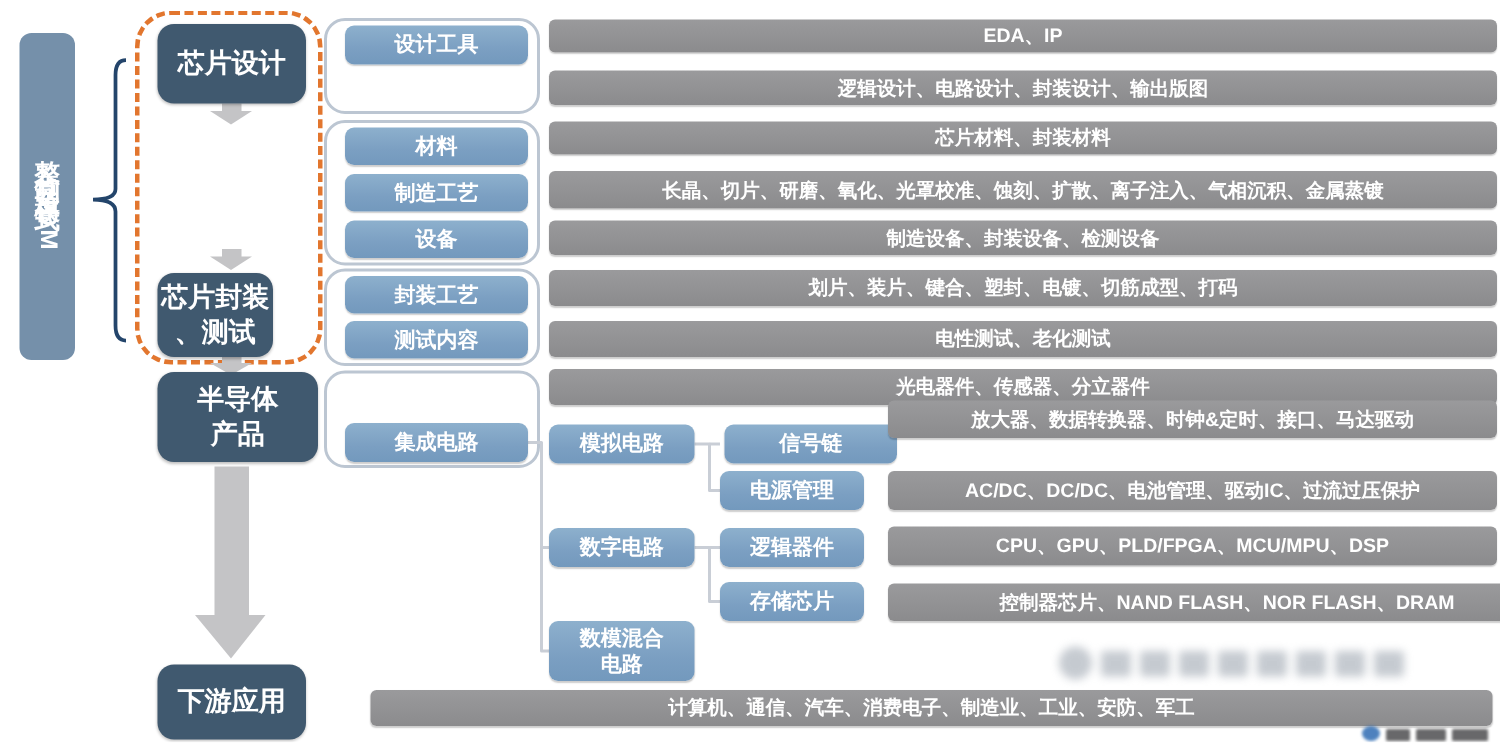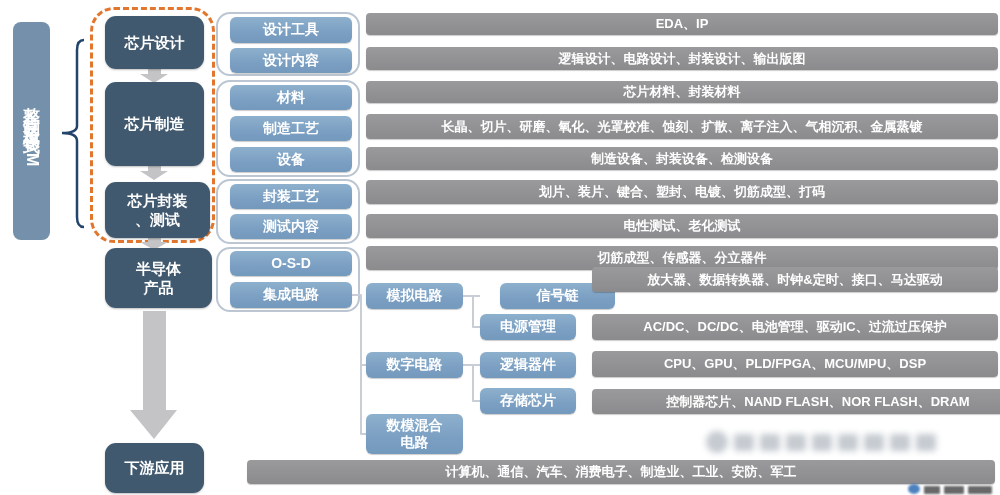--- a/index.html
+++ b/index.html
@@ -31,21 +31,21 @@
   }
   .idm-acro{
     writing-mode:vertical-rl;text-orientation:mixed;
     font-size:16px;letter-spacing:2px;line-height:1;
   }
   
   .stage{
     position:absolute;box-sizing:border-box;
     background:#40596f;border-radius:11px;color:#ffffff;
     display:flex;flex-direction:column;align-items:center;justify-content:center;
-    font-size:15px;font-weight:bold;line-height:1.3;text-align:center;
+    font-size:18px;font-weight:bold;line-height:1.3;text-align:center;
     box-shadow:0 1px 2px rgba(0,0,0,.25);
   }
   
   .cat{
     position:absolute;box-sizing:border-box;
     background:linear-gradient(180deg,#8db0cd 0%,#7b9fc2 60%,#7399bd 100%);
     border-radius:6px;color:#ffffff;
     display:flex;flex-direction:column;align-items:center;justify-content:center;
     font-size:14px;font-weight:bold;line-height:1.25;text-align:center;
     box-shadow:0 1px 1px rgba(0,0,0,.2);
@@ -114,65 +114,60 @@
   </svg>
 
   <div class="idm-box" style="left:13px;top:22px;width:37px;height:218px">
     <span class="idm-vert">整合制造模式</span>
     <span class="idm-acro">IDM</span>
   </div>
 
   <div class="stage" style="left:105px;top:16px;width:99px;height:53px">
     <span>芯片设计</span>
   </div>
-  <div class="stage" style="left:105px;top:82px;width:99px;height:84px">
-    <span>芯片制造</span>
-  </div>
-  <div class="stage" style="left:105px;top:182px;width:105px;height:56px">
+  <div class="stage" style="left:105px;top:182px;width:77px;height:56px">
     <span>芯片封装</span>
     <span>、测试</span>
   </div>
   <div class="stage" style="left:105px;top:248px;width:107px;height:60px">
     <span>半导体</span>
     <span>产品</span>
   </div>
   <div class="stage" style="left:105px;top:443px;width:99px;height:50px">
     <span>下游应用</span>
   </div>
 
   <div class="cat" style="left:230px;top:17px;width:122px;height:26px">设计工具</div>
-  <div class="cat" style="left:230px;top:48px;width:122px;height:25px">设计内容</div>
   <div class="cat" style="left:230px;top:85px;width:122px;height:25px">材料</div>
   <div class="cat" style="left:230px;top:116px;width:122px;height:25px">制造工艺</div>
   <div class="cat" style="left:230px;top:147px;width:122px;height:25px">设备</div>
   <div class="cat" style="left:230px;top:184px;width:122px;height:25px">封装工艺</div>
   <div class="cat" style="left:230px;top:214px;width:122px;height:25px">测试内容</div>
-  <div class="cat" style="left:230px;top:251px;width:122px;height:25px">O-S-D</div>
   <div class="cat" style="left:230px;top:282px;width:122px;height:26px">集成电路</div>
 
   <div class="cat" style="left:366px;top:352px;width:97px;height:26px">数字电路</div>
   <div class="cat" style="left:366px;top:283px;width:97px;height:26px">模拟电路</div>
   <div class="cat" style="left:366px;top:414px;width:97px;height:40px">
     <span>数模混合</span>
     <span>电路</span>
   </div>
 
-  <div class="cat" style="left:500px;top:283px;width:115px;height:26px">信号链</div>
+  <div class="cat" style="left:483px;top:283px;width:115px;height:26px">信号链</div>
   <div class="cat" style="left:480px;top:314px;width:96px;height:26px">电源管理</div>
   <div class="cat" style="left:480px;top:352px;width:96px;height:26px">逻辑器件</div>
   <div class="cat" style="left:480px;top:388px;width:96px;height:26px">存储芯片</div>
 
   <div class="bar" style="left:366px;top:13px;width:632px;height:22px">EDA、IP</div>
   <div class="bar" style="left:366px;top:81px;width:632px;height:22px">芯片材料、封装材料</div>
   <div class="bar" style="left:366px;top:47px;width:632px;height:23px">逻辑设计、电路设计、封装设计、输出版图</div>
   <div class="bar" style="left:366px;top:114px;width:632px;height:25px">长晶、切片、研磨、氧化、光罩校准、蚀刻、扩散、离子注入、气相沉积、金属蒸镀</div>
   <div class="bar" style="left:366px;top:147px;width:632px;height:23px">制造设备、封装设备、检测设备</div>
   <div class="bar" style="left:366px;top:180px;width:632px;height:24px">划片、装片、键合、塑封、电镀、切筋成型、打码</div>
   <div class="bar" style="left:366px;top:214px;width:632px;height:24px">电性测试、老化测试</div>
-  <div class="bar" style="left:366px;top:246px;width:632px;height:24px">切筋成型、传感器、分立器件</div>
+  <div class="bar" style="left:366px;top:246px;width:632px;height:24px">光电器件、传感器、分立器件</div>
   <div class="bar" style="left:592px;top:267px;width:406px;height:25px">放大器、数据转换器、时钟&amp;定时、接口、马达驱动</div>
   <div class="bar" style="left:592px;top:314px;width:406px;height:26px">AC/DC、DC/DC、电池管理、驱动IC、过流过压保护</div>
   <div class="bar" style="left:592px;top:351px;width:406px;height:26px">CPU、GPU、PLD/FPGA、MCU/MPU、DSP</div>
   <div class="bar" style="left:592px;top:389px;width:452px;height:25px">控制器芯片、NAND FLASH、NOR FLASH、DRAM</div>
   <div class="bar" style="left:247px;top:460px;width:748px;height:24px">计算机、通信、汽车、消费电子、制造业、工业、安防、军工</div>
 
   <div class="watermark">
     <div class="wm-circle"></div>
     <div class="wm-block" style="width:20px"></div>
     <div class="wm-block" style="width:20px"></div>

